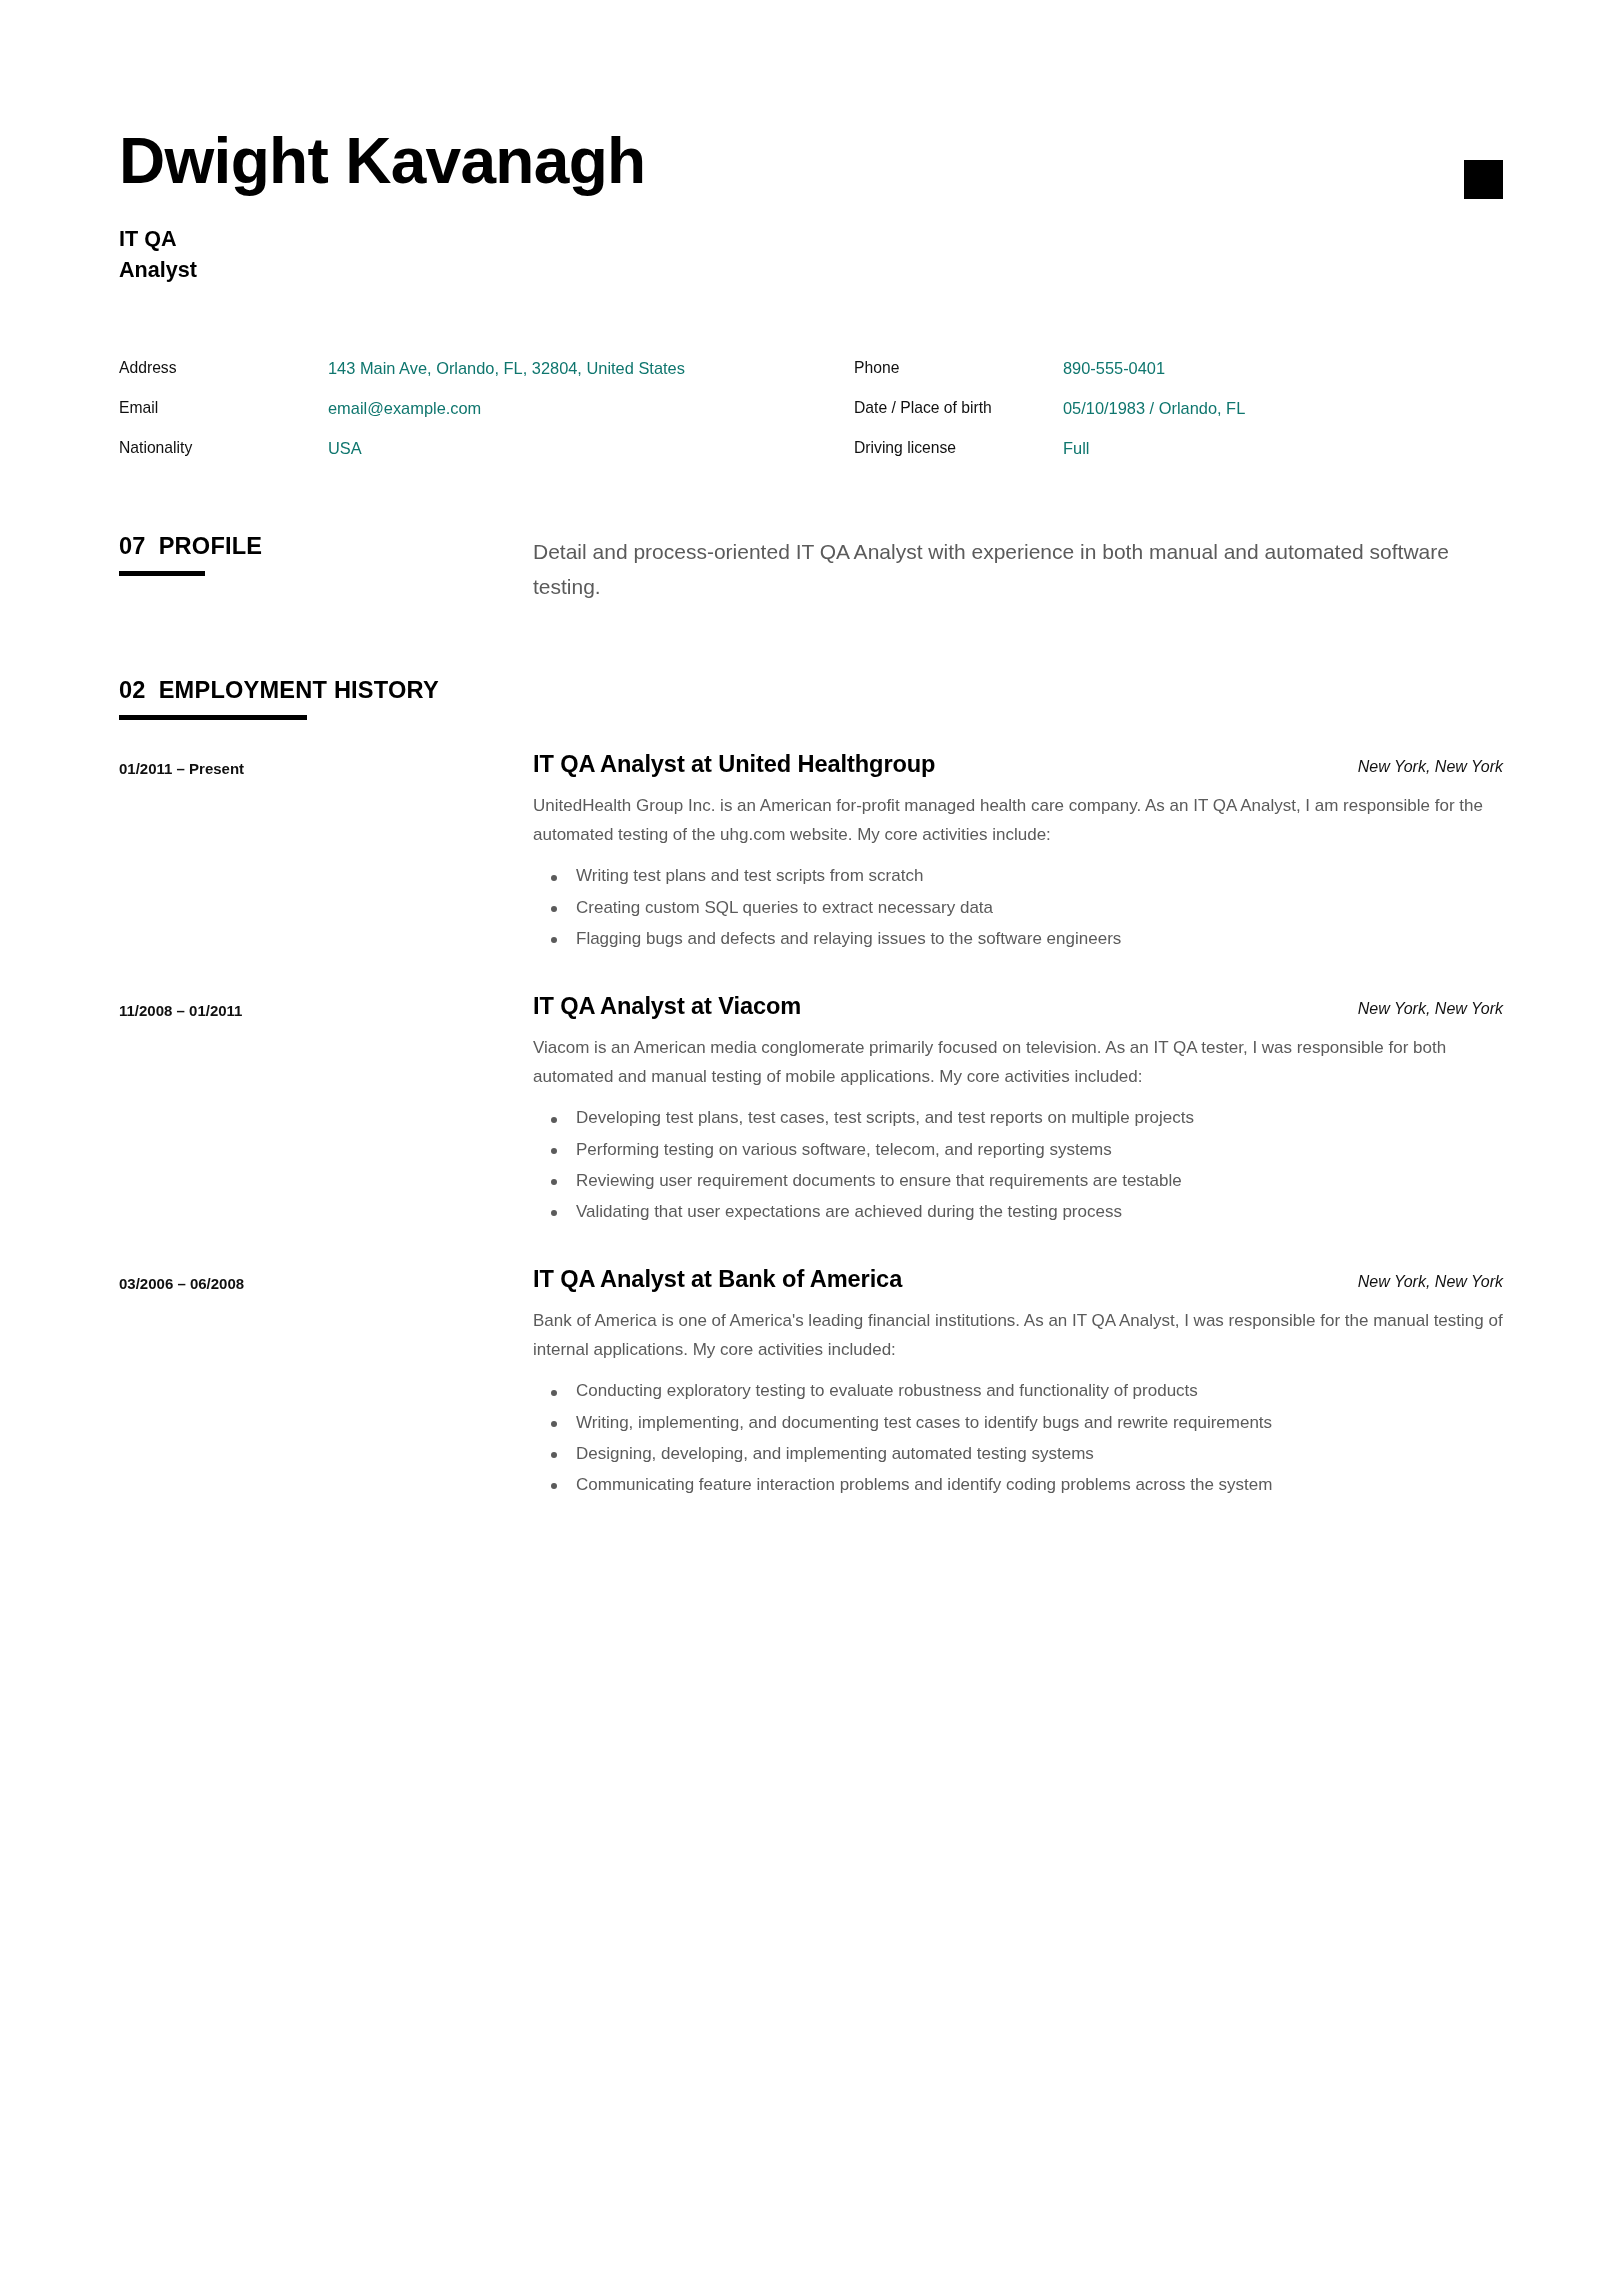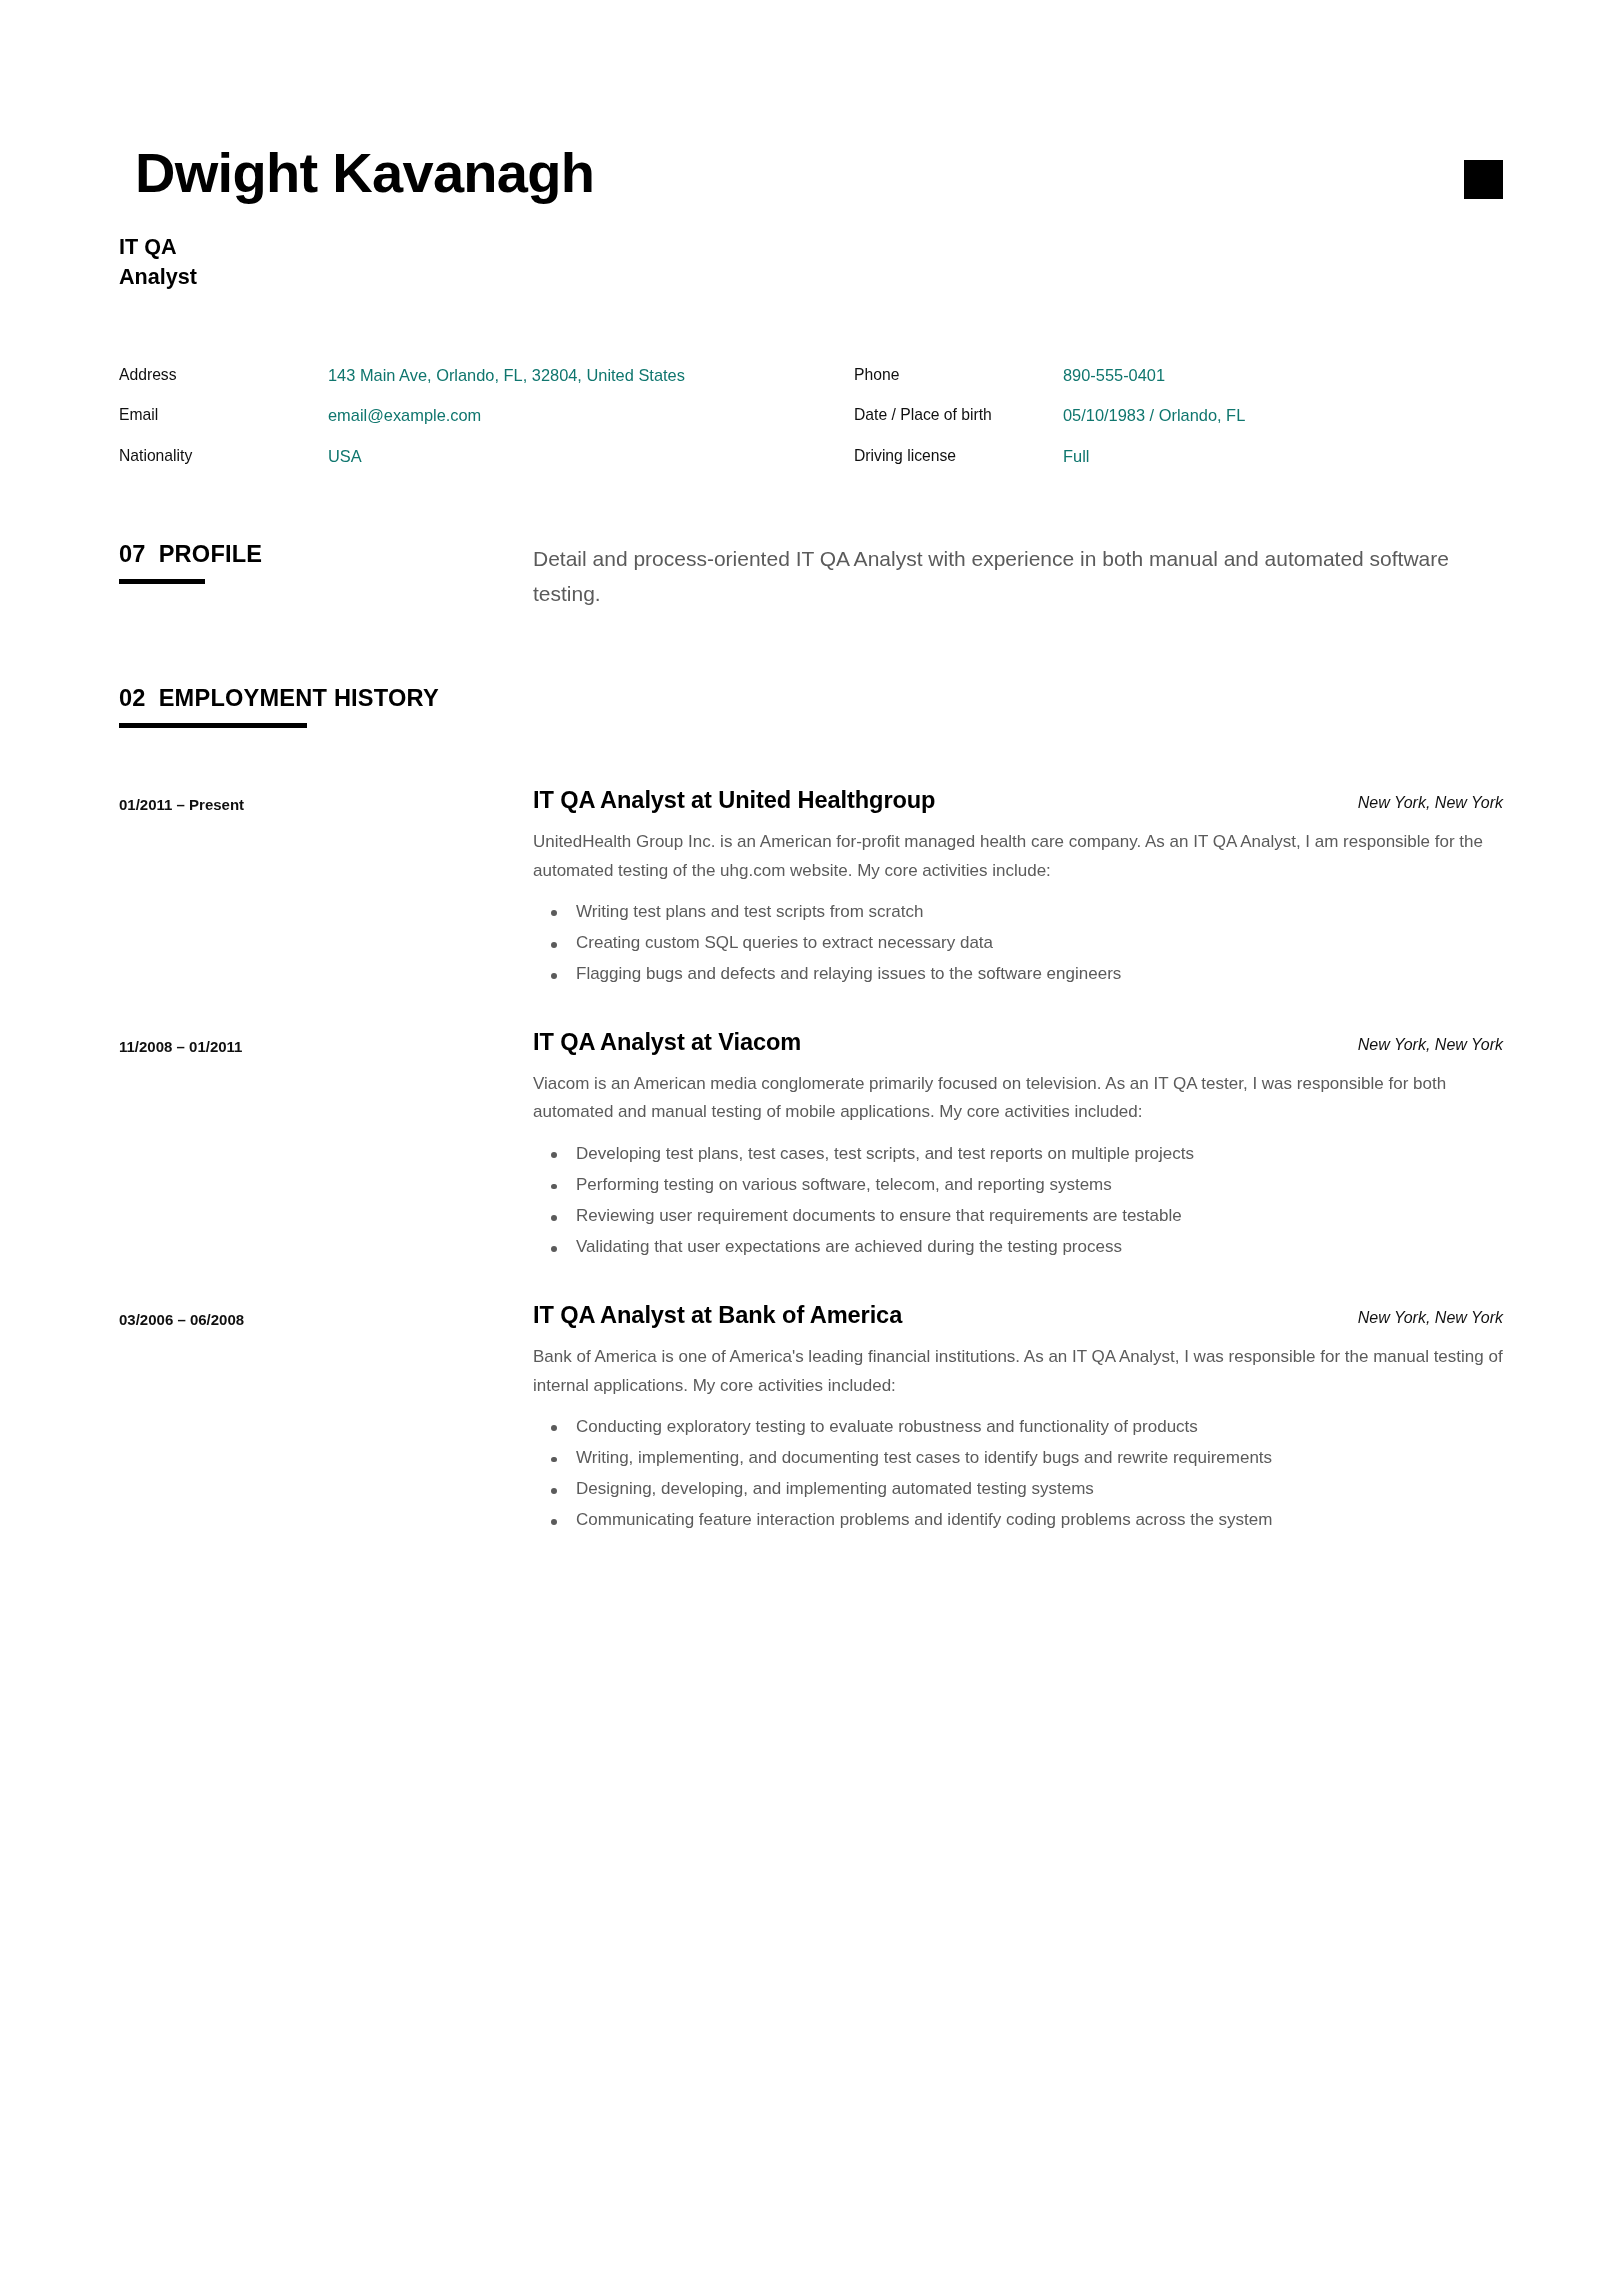--- a/index.html
+++ b/index.html
@@ -21,26 +21,26 @@
     padding: 0 119px;
     overflow: hidden;
   }
 
   
   .header {
     position: relative;
     padding-top: 128px;
   }
   .name {
-    font-size: 56px;
+    font-size: 64px;
     font-weight: bold;
     letter-spacing: -0.7px;
     color: #000000;
     line-height: 1.05;
-    margin: 16px;
+    margin: 0;
   }
   .accent-square {
     position: absolute;
     right: 0px;
     top: 160px;
     width: 39px;
     height: 39px;
     background: #000000;
   }
   .job-title-block {
@@ -113,21 +113,21 @@
 
   .section-body {
     flex: 1 1 auto;
     font-size: 21px;
     color: #5b5b5b;
     line-height: 1.66;
     padding-top: 1.3px;
   }
 
   
-  .entries { margin-top: 59px; }
+  .entries { margin-top: 31px; }
   .entry { display: flex; margin-bottom: 37px; }
   .entry-date {
     width: 414px;
     flex: 0 0 414px;
     font-size: 15px;
     font-weight: bold;
     color: #101010;
     padding-top: 9.2px;
   }
   .entry-main { flex: 1 1 auto; min-width: 0; }

